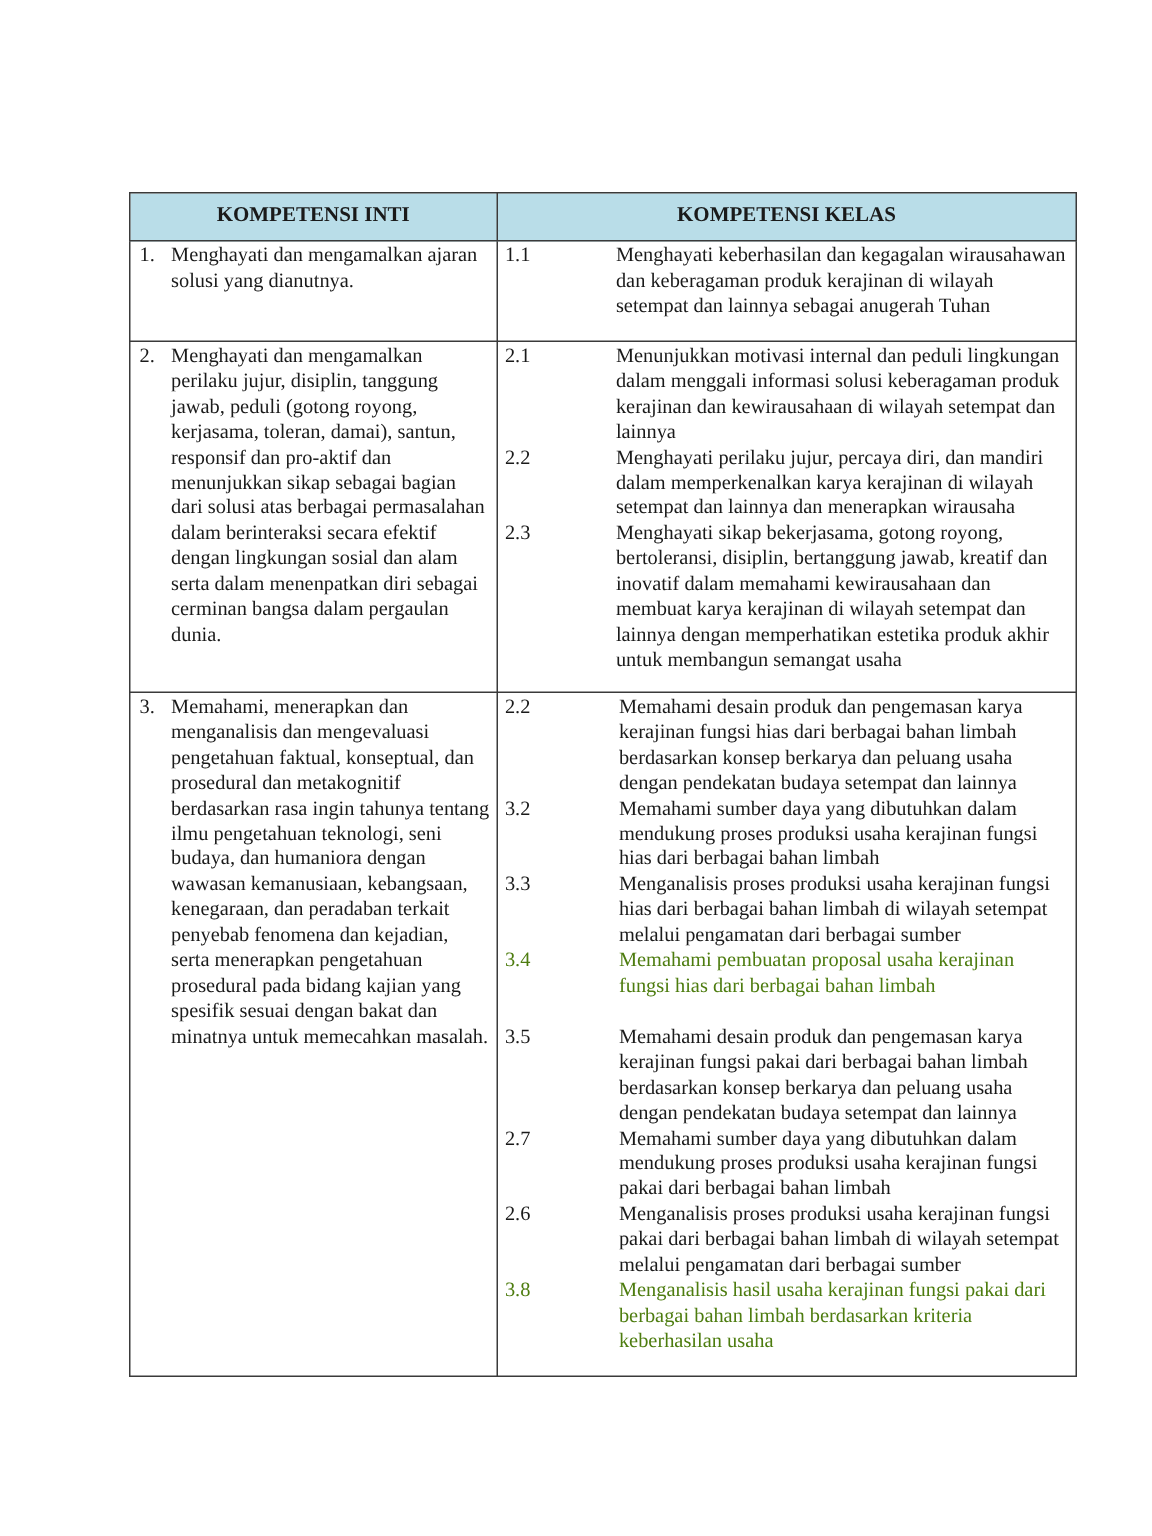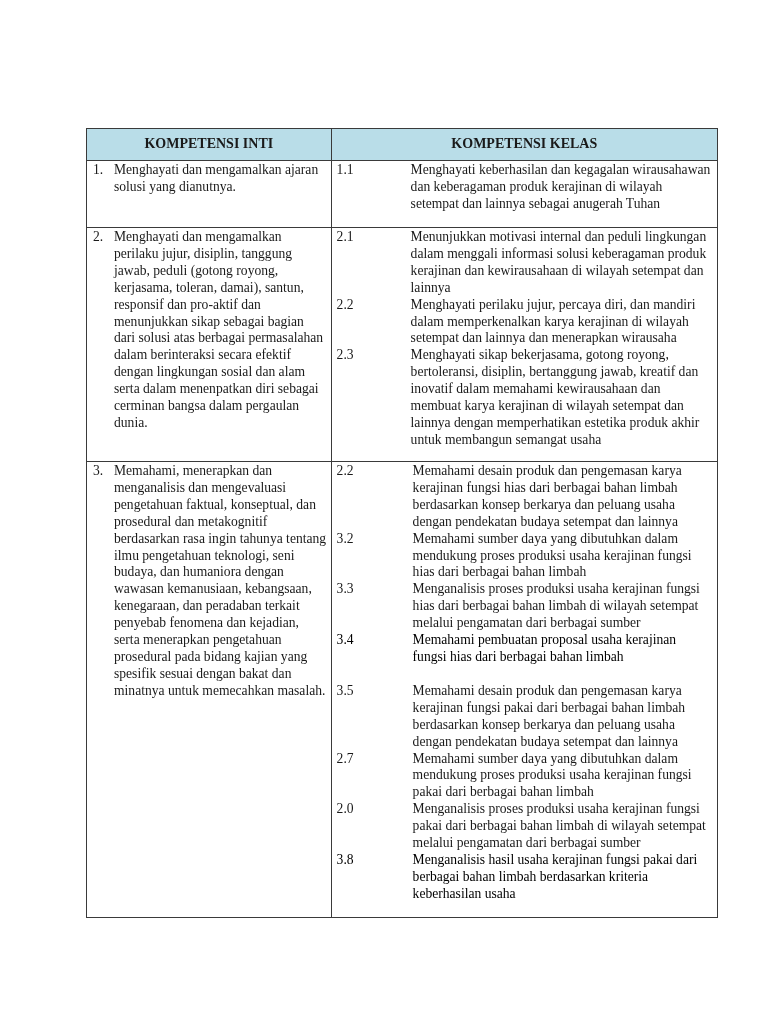--- a/index.html
+++ b/index.html
@@ -72,21 +72,21 @@
   }
   .kd-item .txt {
     flex: 1;
     margin-left: 28px;
   }
   .kd-list.row3 .kd-item .num {
     flex: 0 0 32px;
     width: 32px;
   }
   .kd-item.red {
-    color: #000000;
+    color: #4d7c0f;
   }
   .gap {
     height: 17px;
   }
   tr.r1 td { height: 66px; }
   tr.r2 td { height: 233px; }
   tr.r3 td { height: 455px; }
 </style>
 </head>
 <body>
@@ -177,21 +177,21 @@
           <div class="gap"></div>
           <div class="kd-item">
             <span class="num">3.5</span>
             <span class="txt">Memahami desain produk dan pengemasan karya kerajinan  fungsi pakai dari berbagai bahan limbah berdasarkan konsep berkarya dan peluang usaha dengan pendekatan budaya setempat dan lainnya</span>
           </div>
           <div class="kd-item">
             <span class="num">2.7</span>
             <span class="txt">Memahami sumber daya yang dibutuhkan dalam mendukung proses produksi usaha kerajinan fungsi pakai dari berbagai bahan limbah</span>
           </div>
           <div class="kd-item">
-            <span class="num">2.0</span>
+            <span class="num">2.6</span>
             <span class="txt">Menganalisis proses produksi usaha kerajinan fungsi pakai dari berbagai bahan limbah di wilayah setempat melalui pengamatan dari berbagai sumber</span>
           </div>
           <div class="kd-item red">
             <span class="num">3.8</span>
             <span class="txt">Menganalisis hasil usaha kerajinan fungsi pakai dari berbagai bahan limbah berdasarkan kriteria keberhasilan usaha</span>
           </div>
         </div>
       </td>
     </tr>
   </tbody>

